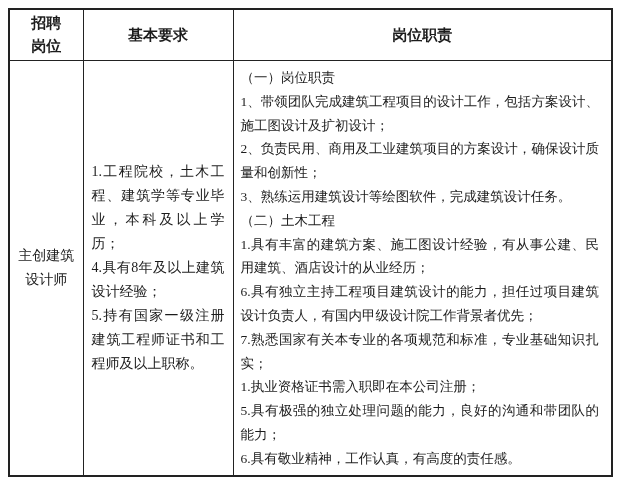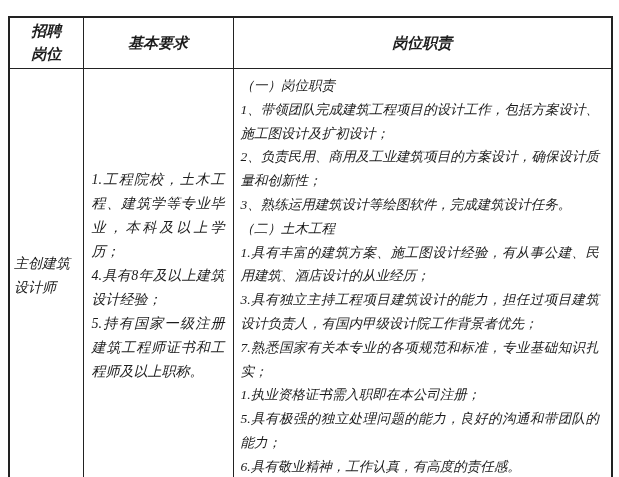--- a/index.html
+++ b/index.html
@@ -8,24 +8,23 @@
     width: 619px;
     height: 477px;
     background: #ffffff;
     overflow: hidden;
     font-family: "Liberation Serif", "DejaVu Serif", serif;
     color: #1c1c1c;
   }
   .doc-wrap {
     position: absolute;
     left: 8px;
-    top: 16px;
+    top: 8px;
     width: 588px;
     height: 462px;
-    font-style: italic;
   }
   table.job-table {
     width: 603px;
     height: 462px;
     border-collapse: collapse;
     table-layout: fixed;
     background: #ffffff;
   }
   table.job-table,
   table.job-table td,
@@ -39,21 +38,21 @@
     font-weight: bold;
     font-size: 15px;
     text-align: center;
     vertical-align: middle;
     line-height: 23px;
     white-space: pre-line;
     padding: 2px;
     height: 45px;
   }
   td.cell-position {
-    text-align: left;
+    text-align: center;
     vertical-align: middle;
     font-size: 14px;
     line-height: 24px;
     white-space: pre-line;
     padding: 4px;
   }
   td.cell-requirements {
     vertical-align: middle;
     padding: 22px 8px;
   }
@@ -103,21 +102,21 @@
           <p>4.具有8年及以上建筑设计经验；</p>
           <p>5.持有国家一级注册建筑工程师证书和工程师及以上职称。</p>
         </td>
         <td class="cell-responsibilities">
           <p>（一）岗位职责</p>
           <p>1、带领团队完成建筑工程项目的设计工作，包括方案设计、施工图设计及扩初设计；</p>
           <p>2、负责民用、商用及工业建筑项目的方案设计，确保设计质量和创新性；</p>
           <p>3、熟练运用建筑设计等绘图软件，完成建筑设计任务。</p>
           <p>（二）土木工程</p>
           <p>1.具有丰富的建筑方案、施工图设计经验，有从事公建、民用建筑、酒店设计的从业经历；</p>
-          <p>3.具有独立主持工程项目建筑设计的能力，担任过项目建筑设计负责人，有国内甲级设计院工作背景者优先；</p>
+          <p>6.具有独立主持工程项目建筑设计的能力，担任过项目建筑设计负责人，有国内甲级设计院工作背景者优先；</p>
           <p>7.熟悉国家有关本专业的各项规范和标准，专业基础知识扎实；</p>
           <p>1.执业资格证书需入职即在本公司注册；</p>
           <p>5.具有极强的独立处理问题的能力，良好的沟通和带团队的能力；</p>
           <p>6.具有敬业精神，工作认真，有高度的责任感。</p>
         </td>
       </tr>
     </tbody>
   </table>
 </div>
 

